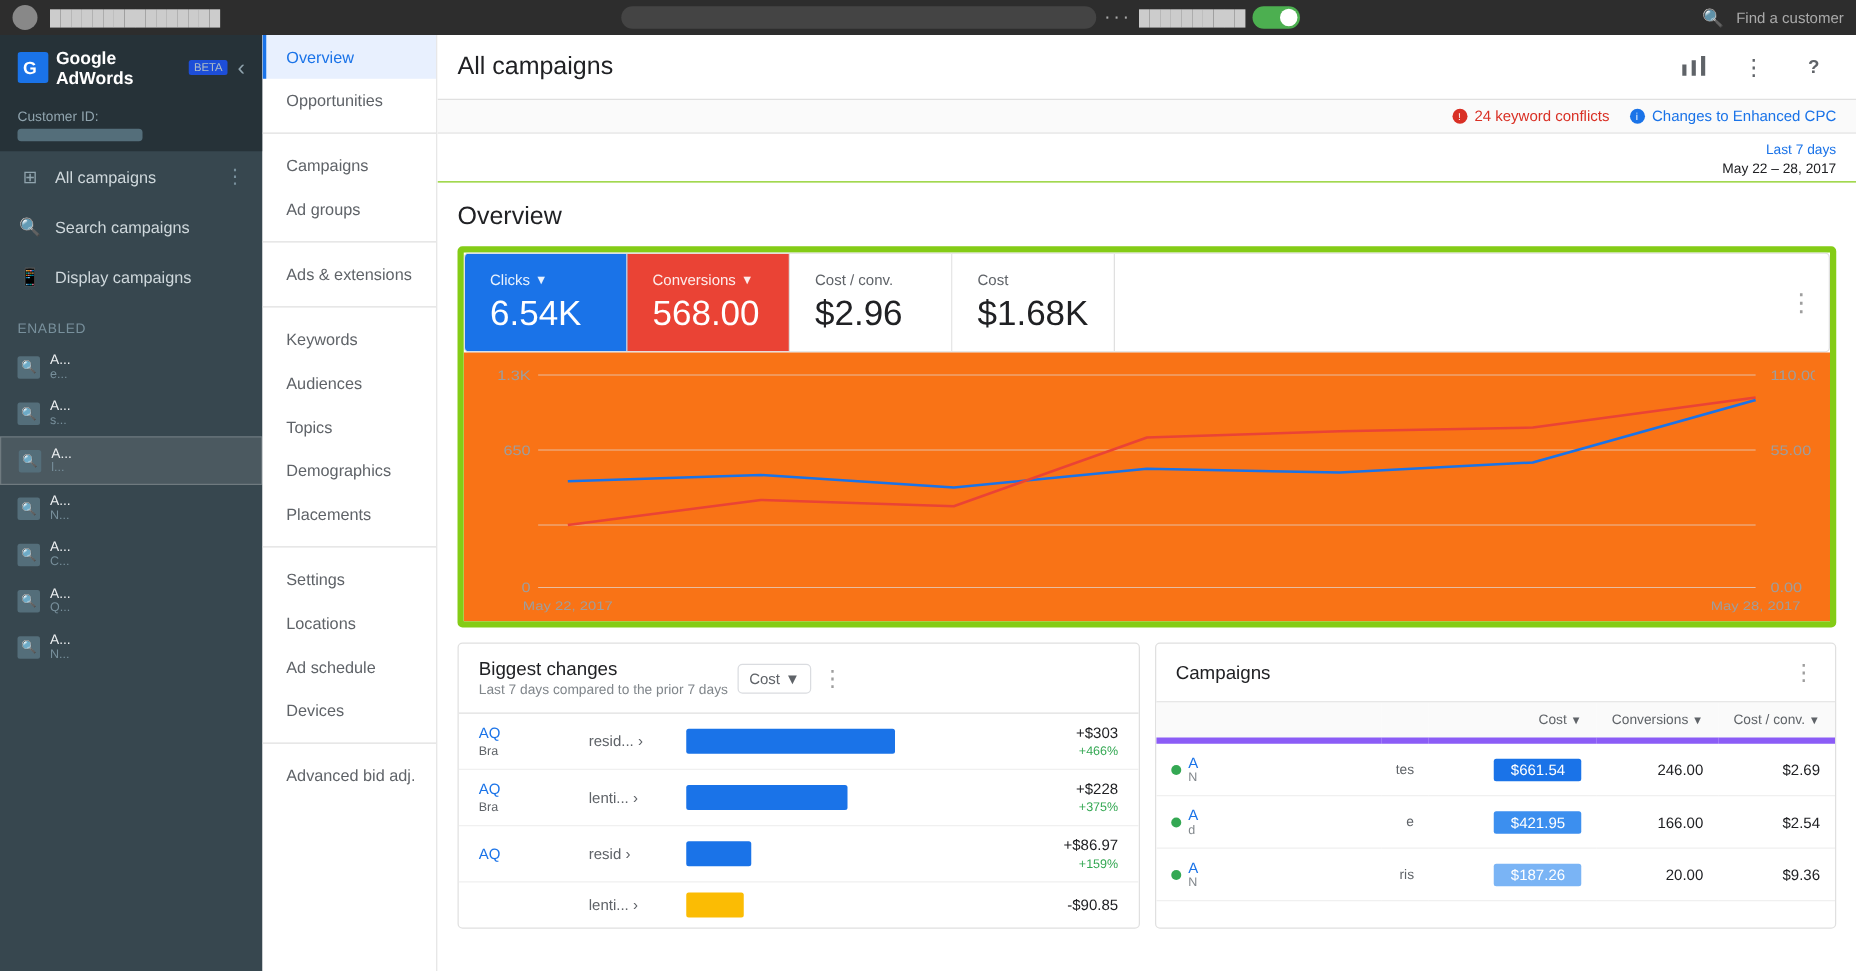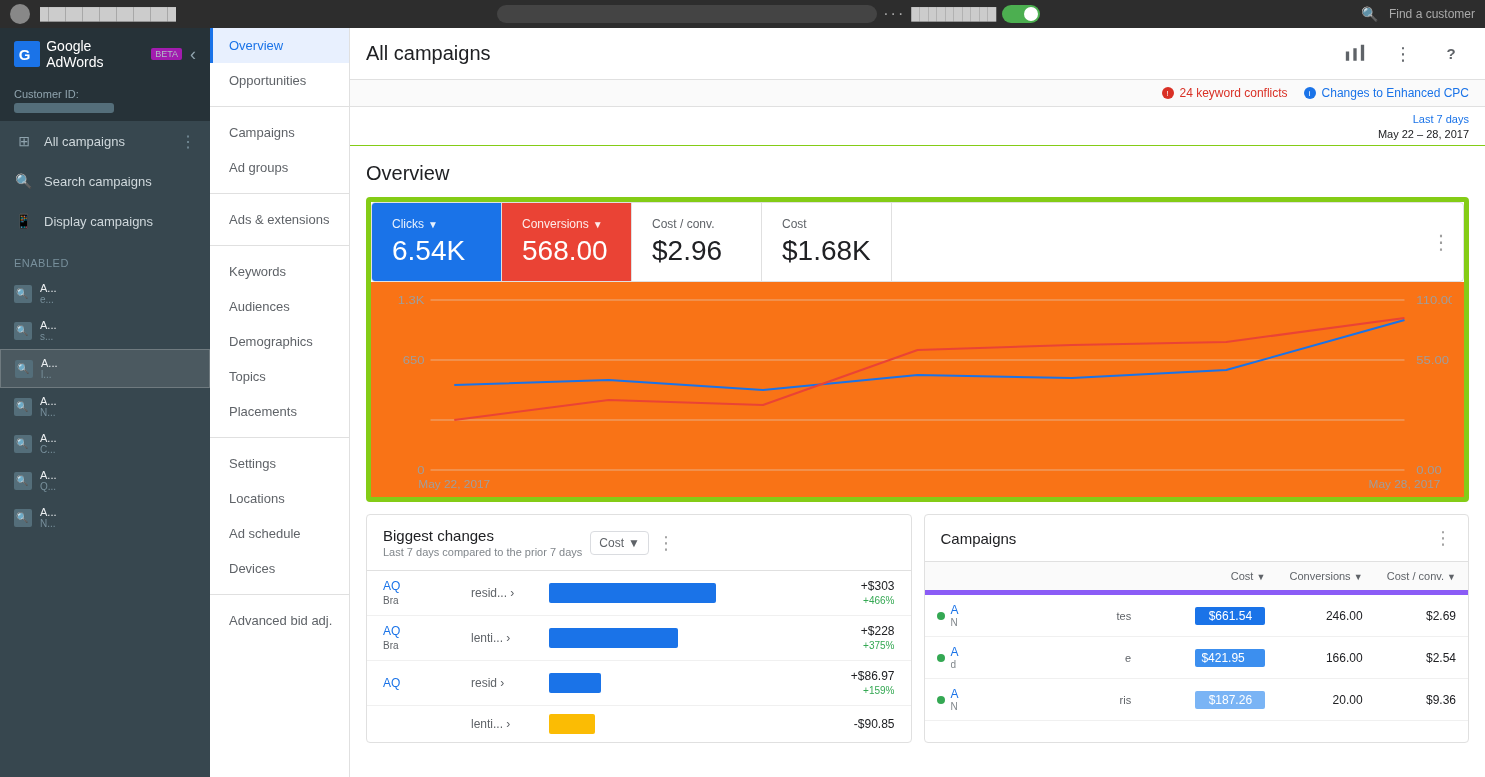--- a/index.html
+++ b/index.html
@@ -41,22 +41,22 @@
     .sidebar-header {
       background: #263238;
       padding: 12px 14px;
       display: flex;
       align-items: center;
       gap: 8px;
       height: 52px;
     }
     .adwords-logo { display: flex; align-items: center; gap: 6px; }
     .logo-icon { width: 28px; height: 28px; }
-    .logo-text { font-size: 14px; color: #fff; font-weight: 400; }
-    .beta-badge { background: #a21caf; color: #b0bec5; font-size: 9px; padding: 1px 4px; border-radius: 2px; }
+    .logo-text { font-size: 14px; color: #fff; font-weight: 700; }
+    .beta-badge { background: #1d4ed8; color: #b0bec5; font-size: 9px; padding: 1px 4px; border-radius: 2px; }
     .sidebar-toggle { margin-left: auto; color: #90a4ae; cursor: pointer; font-size: 18px; }
 
     .customer-id { padding: 8px 14px; color: #90a4ae; font-size: 11px; background: #263238; }
     .customer-id-bar { height: 10px; background: #546e7a; border-radius: 3px; margin-top: 3px; width: 100px; }
 
     .sidebar-nav { flex: 1; overflow-y: auto; }
     .nav-item {
       display: flex;
       align-items: center;
       padding: 10px 14px;
@@ -250,21 +250,21 @@
       color: #202124;
       border-bottom: 1px solid #f0f0f0;
       text-align: right;
     }
     .campaigns-table td:first-child { text-align: left; }
     .camp-name { display: flex; align-items: center; gap: 6px; }
     .camp-dot { width: 8px; height: 8px; border-radius: 50%; background: #34a853; flex-shrink: 0; }
     .camp-text { font-size: 12px; color: #1a73e8; cursor: pointer; }
     .camp-sub { font-size: 10px; color: #80868b; }
     .cost-cell { background: #1a73e8; color: #fff; border-radius: 2px; padding: 2px 6px; display: inline-block; min-width: 70px; text-align: center; }
-    .cost-cell2 { background: #3c8fef; color: #fff; border-radius: 2px; padding: 2px 6px; display: inline-block; min-width: 70px; text-align: left; }
+    .cost-cell2 { background: #3c8fef; color: #fff; border-radius: 2px; padding: 2px 6px; display: inline-block; min-width: 70px; text-align: center; }
     .cost-cell3 { background: #7ab4f5; color: #fff; border-radius: 2px; padding: 2px 6px; display: inline-block; min-width: 70px; text-align: center; margin-left: 40px; }
     .sort-arrow { font-size: 9px; }
   </style>
 </head>
 <body>
 
 <div class="os-bar">
   <div class="os-bar-left">
     <div class="os-bar-avatar"></div>
     <div class="os-bar-text">████████████████</div>
@@ -372,22 +372,22 @@
     <div class="inner-nav-item active">Overview</div>
     <div class="inner-nav-item">Opportunities</div>
     <div class="inner-nav-divider"></div>
     <div class="inner-nav-item">Campaigns</div>
     <div class="inner-nav-item">Ad groups</div>
     <div class="inner-nav-divider"></div>
     <div class="inner-nav-item">Ads &amp; extensions</div>
     <div class="inner-nav-divider"></div>
     <div class="inner-nav-item">Keywords</div>
     <div class="inner-nav-item">Audiences</div>
+    <div class="inner-nav-item">Topics</div>
     <div class="inner-nav-item">Demographics</div>
-    <div class="inner-nav-item">Topics</div>
     <div class="inner-nav-item">Placements</div>
     <div class="inner-nav-divider"></div>
     <div class="inner-nav-item">Settings</div>
     <div class="inner-nav-item">Locations</div>
     <div class="inner-nav-item">Ad schedule</div>
     <div class="inner-nav-item">Devices</div>
     <div class="inner-nav-divider"></div>
     <div class="inner-nav-item">Advanced bid adj.</div>
   </div>
 

